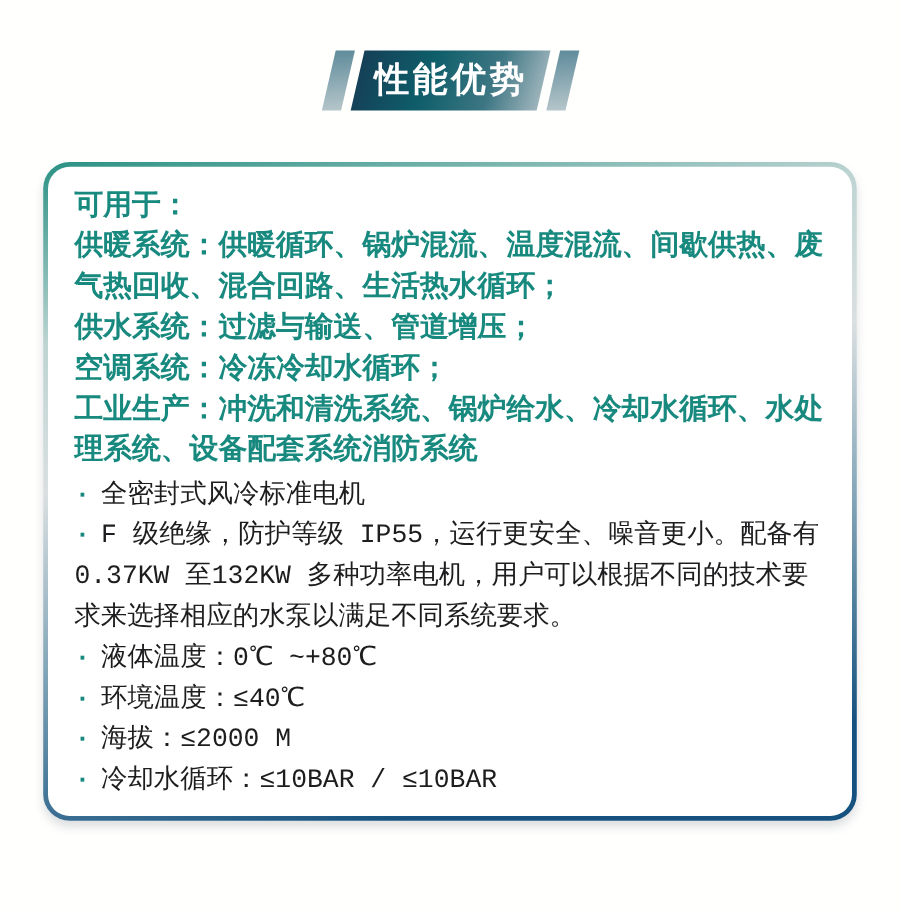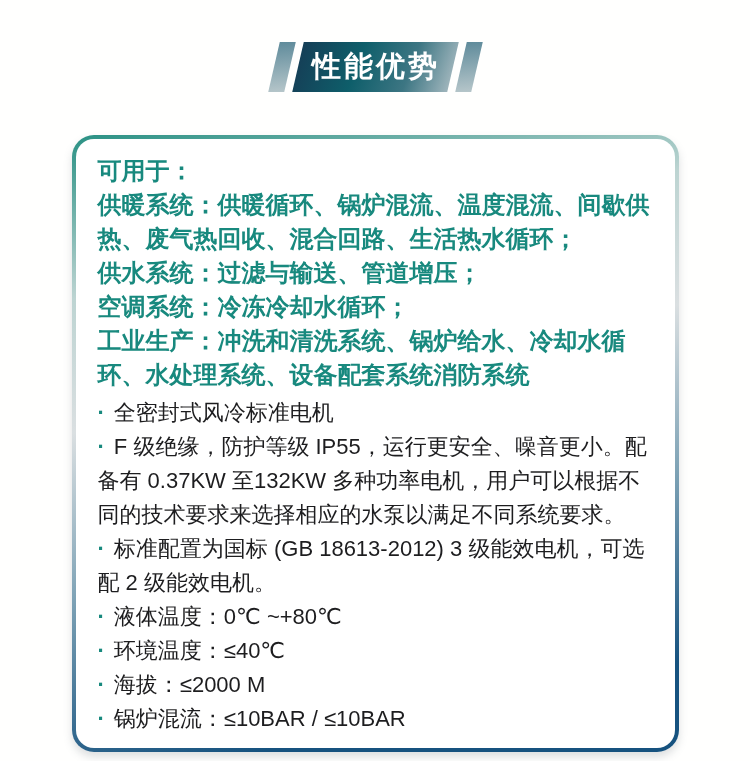--- a/index.html
+++ b/index.html
@@ -39,21 +39,21 @@
     display: block;
     transform: skewX(13deg);
     color: #ffffff;
     font-size: 29px;
     font-weight: bold;
     letter-spacing: 3px;
     white-space: nowrap;
   }
   
   .card-wrap {
-    width: 607px;
+    width: 678px;
     margin: 43px auto 0;
     padding: 4px;
     border-radius: 22px;
     background: linear-gradient(168deg, var(--border_teal) 0%, #bdd4d2 22%, #dadfe1 40%, #7fa3b6 62%, var(--border_navy) 88%);
     box-shadow: 0 5px 8px rgba(100,110,120,0.22);
   }
   .card {
     background: #ffffff;
     border-radius: 18px;
     padding: 15px 24px 12px 22px;
@@ -64,20 +64,21 @@
     line-height: 34px;
     font-weight: bold;
     color: var(--teal_text);
   }
   .features { margin-top: 4px; }
   .features p {
     margin: 0;
     font-size: 22px;
     line-height: 34px;
     color: var(--body_text);
+    font-family: Liberation Mono, monospace;
   }
   .dot {
     color: var(--teal_text);
     font-weight: bold;
     margin-right: 9px;
   }
 </style>
 </head>
 <body>
 
@@ -96,21 +97,20 @@
       <p>可用于：</p>
       <p>供暖系统：供暖循环、锅炉混流、温度混流、间歇供热、废气热回收、混合回路、生活热水循环；</p>
       <p>供水系统：过滤与输送、管道增压；</p>
       <p>空调系统：冷冻冷却水循环；</p>
       <p>工业生产：冲洗和清洗系统、锅炉给水、冷却水循环、水处理系统、设备配套系统消防系统</p>
     </div>
 
     <div class="features">
       <p><span class="dot">·</span><span>全密封式风冷标准电机</span></p>
       <p><span class="dot">·</span><span>F 级绝缘，防护等级 IP55，运行更安全、噪音更小。配备有 0.37KW 至132KW 多种功率电机，用户可以根据不同的技术要求来选择相应的水泵以满足不同系统要求。</span></p>
-      <p><span class="dot">·</span><span>标准配置为国标 (GB 18613-2012) 3 级能效电机，可选配 2 级能效电机。</span></p>
       <p><span class="dot">·</span><span>液体温度：0℃ ~+80℃</span></p>
       <p><span class="dot">·</span><span>环境温度：≤40℃</span></p>
       <p><span class="dot">·</span><span>海拔：≤2000 M</span></p>
-      <p><span class="dot">·</span><span>锅炉混流：≤10BAR / ≤10BAR</span></p>
+      <p><span class="dot">·</span><span>冷却水循环：≤10BAR / ≤10BAR</span></p>
     </div>
 
   </div>
 </section>
 
 </body></html>

